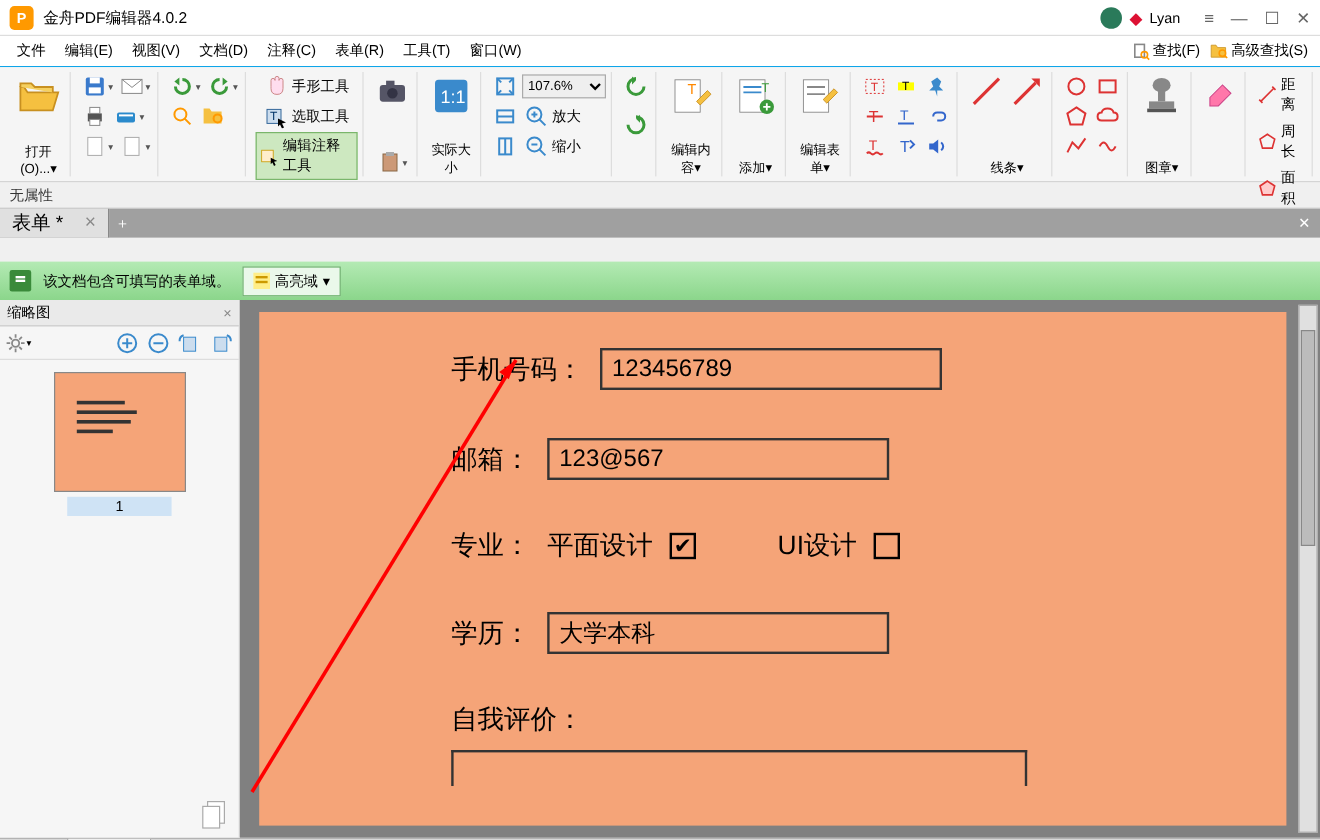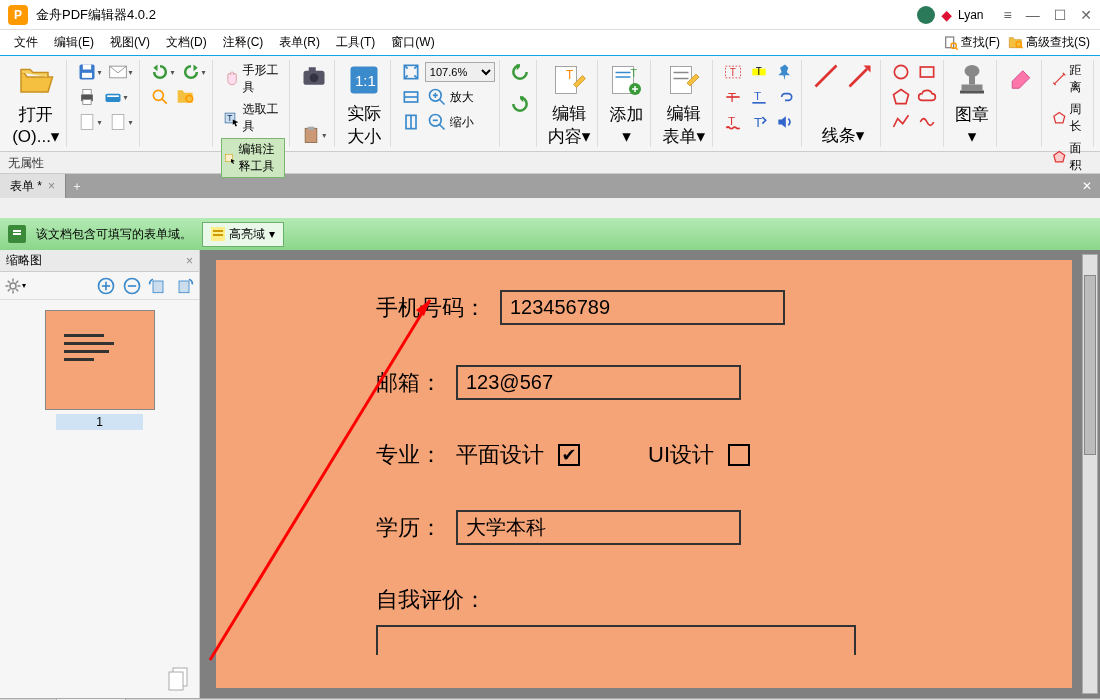--- a/index.html
+++ b/index.html
@@ -19,38 +19,38 @@
 .menubar { height: 26px; background: #fff; display: flex; align-items: center; padding: 0 6px; border-bottom: 1px solid #0ea5e9; }
 .menubar .mitem { padding: 3px 8px; cursor: pointer; }
 .menubar .spacer { flex: 1; }
 .menubar .mbtn { display: flex; align-items: center; gap: 2px; padding: 2px 4px; cursor: pointer; }
 .menubar .micon { width: 16px; height: 16px; display: inline-block; }
 
 
 .ribbon { background: #f5f5f5; padding: 4px 6px; display: flex; gap: 4px; border-bottom: 1px solid #ccc; }
 .rgroup { display: flex; flex-direction: column; border-right: 1px solid #ddd; padding: 0 4px; }
 .rgroup.big { align-items: center; justify-content: space-between; }
-.rgroup .glabel { font-size: 17px; text-align: center; margin-top: 2px; }
+.rgroup .glabel { font-size: 11px; text-align: center; margin-top: 2px; }
 .rbtn { display: flex; align-items: center; justify-content: center; cursor: pointer; padding: 2px; }
 .rbtn svg, .rbtn .ico { width: 20px; height: 20px; }
 .rbtn.large svg, .rbtn.large .ico { width: 36px; height: 36px; }
 .rbtn.med svg, .rbtn.med .ico { width: 28px; height: 28px; }
 .rbtn .dd { font-size: 8px; color: #555; margin-left: 1px; }
 .rbtn.labeled { flex-direction: row; gap: 3px; }
 .rbtn.sel { background: #cde8c0; border: 1px solid #7ab66b; }
 .rrow { display: flex; gap: 2px; align-items: center; }
 .rcol { display: flex; flex-direction: column; gap: 1px; }
 .zoom-sel { width: 70px; height: 20px; font-size: 11px; border: 1px solid #aaa; }
 
 
 .propbar { height: 22px; background: #f0f0f0; border-bottom: 1px solid #ccc; padding: 3px 8px; font-size: 12px; color: #333; }
 
 
 .tabbar { height: 24px; background: #a0a0a0; display: flex; align-items: stretch; }
-.tab { background: #e0e0e0; padding: 3px 10px; display: flex; align-items: center; gap: 6px; border-right: 1px solid #888; font-size: 12px; }
+.tab { background: #e0e0e0; padding: 3px 10px; display: flex; align-items: center; gap: 18px; border-right: 1px solid #888; font-size: 16px; }
 .tab .tclose { color: #888; cursor: pointer; }
 .tabplus { width: 22px; display: flex; align-items: center; justify-content: center; color: #fff; cursor: pointer; }
 .tabbar .tspacer { flex:1; }
 .tabbar .tX { color: #fff; padding: 0 8px; display:flex; align-items:center; cursor:pointer; }
 
 
 .noticebar { height: 32px; background: linear-gradient(#b4eab4,#8bd68b); display: flex; align-items: center; padding: 0 8px; gap: 10px; margin-top: 20px; }
 .noticebar .nicon { width: 18px; height: 18px; background: #3a8a3a; border-radius: 2px; display:inline-flex; align-items:center; justify-content:center; }
 .noticebar .nbtn { background: #eaf8ea; border: 1px solid #6ab06a; padding: 3px 8px; display: flex; align-items: center; gap: 4px; cursor: pointer; }
 

